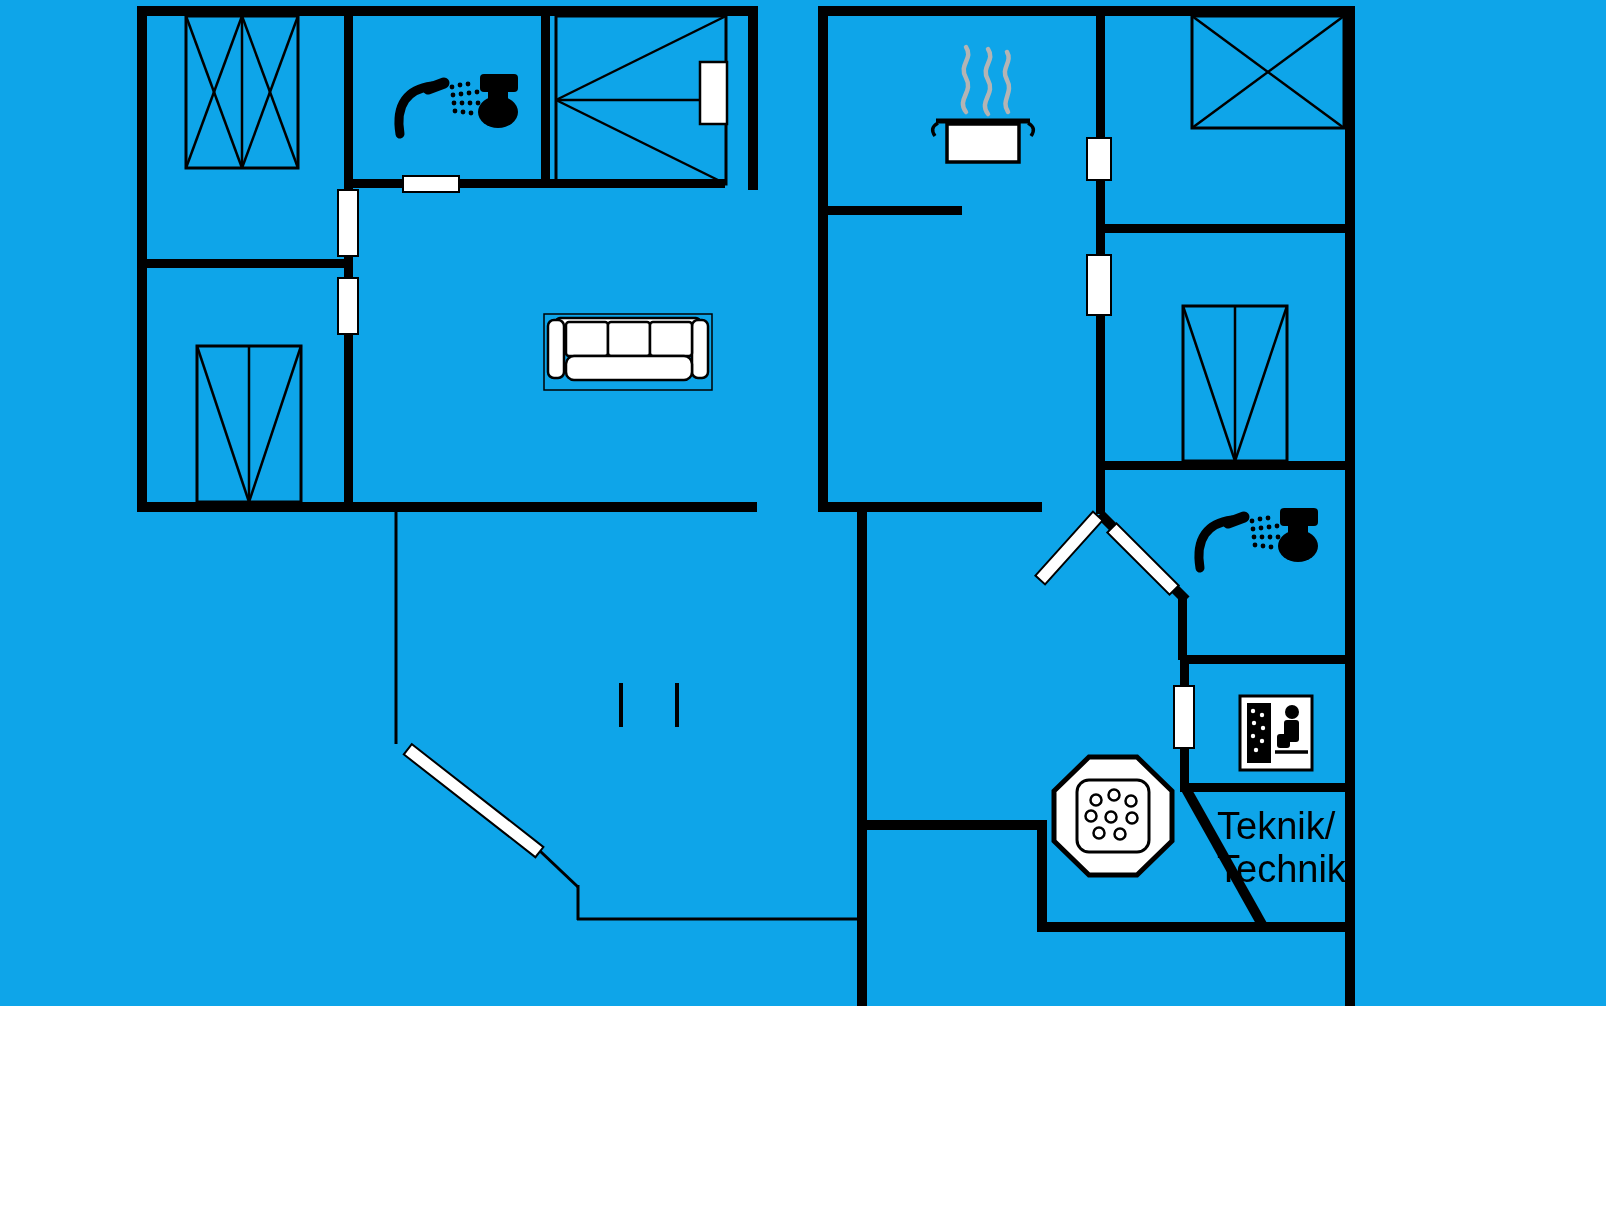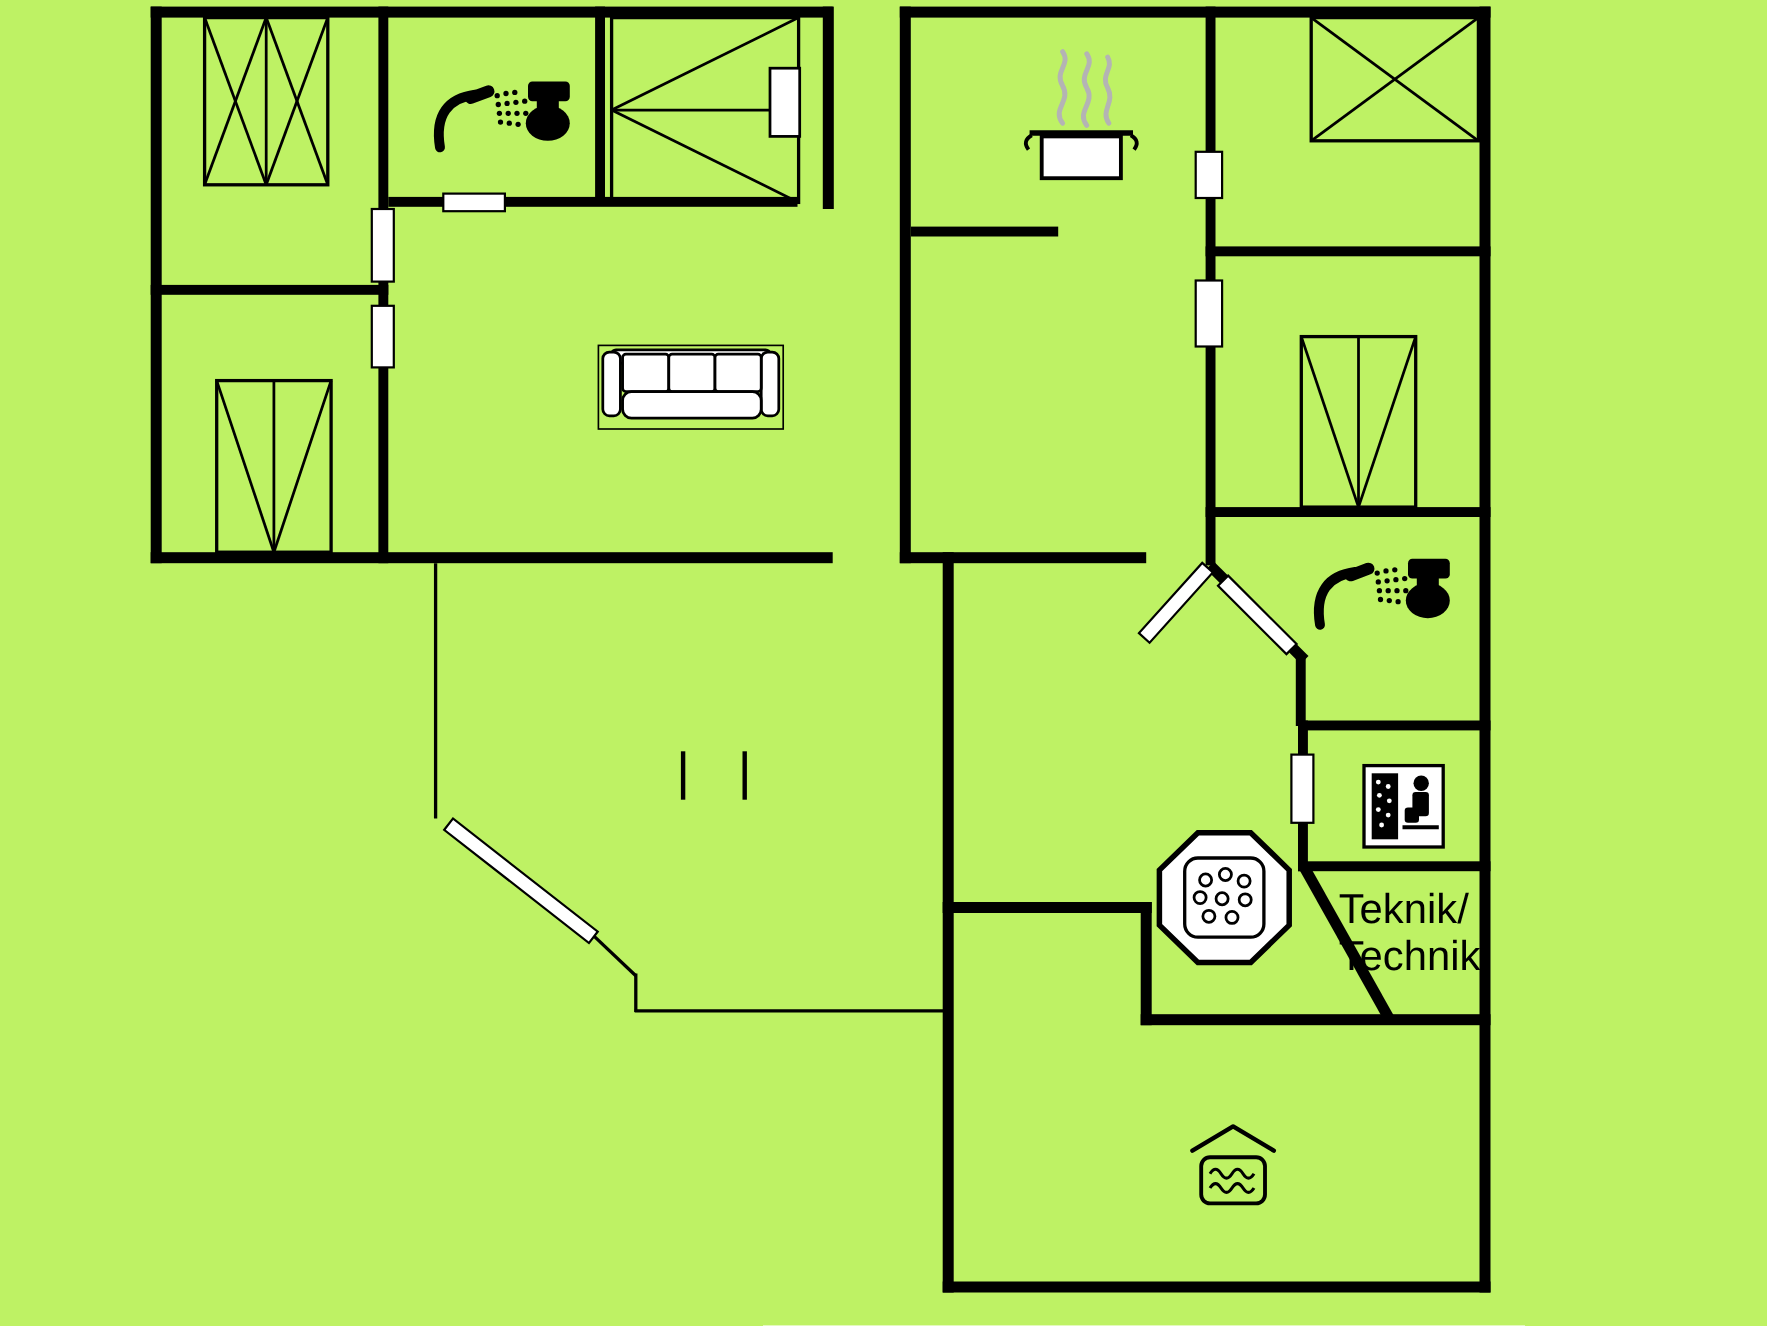--- a/index.html
+++ b/index.html
@@ -1,16 +1,16 @@
 <!DOCTYPE html>
 <html><head>
 <meta charset="utf-8">
 <style>
   html,body{margin:0;padding:0;background:#ffffff;}
-  .stage{position:relative;width:1606px;height:1205px;background:#bef264;overflow:hidden;}
+  .stage{position:relative;width:1606px;height:1006px;background:#0ea5e9;overflow:hidden;}
   svg{display:block;}
   text{font-family:"Liberation Sans","DejaVu Sans",sans-serif;}
 </style>
 </head>
 <body>
 
 <div class="stage">
 <svg width="1606" height="1205" viewBox="0 0 1606 1205">
 
   <defs>

